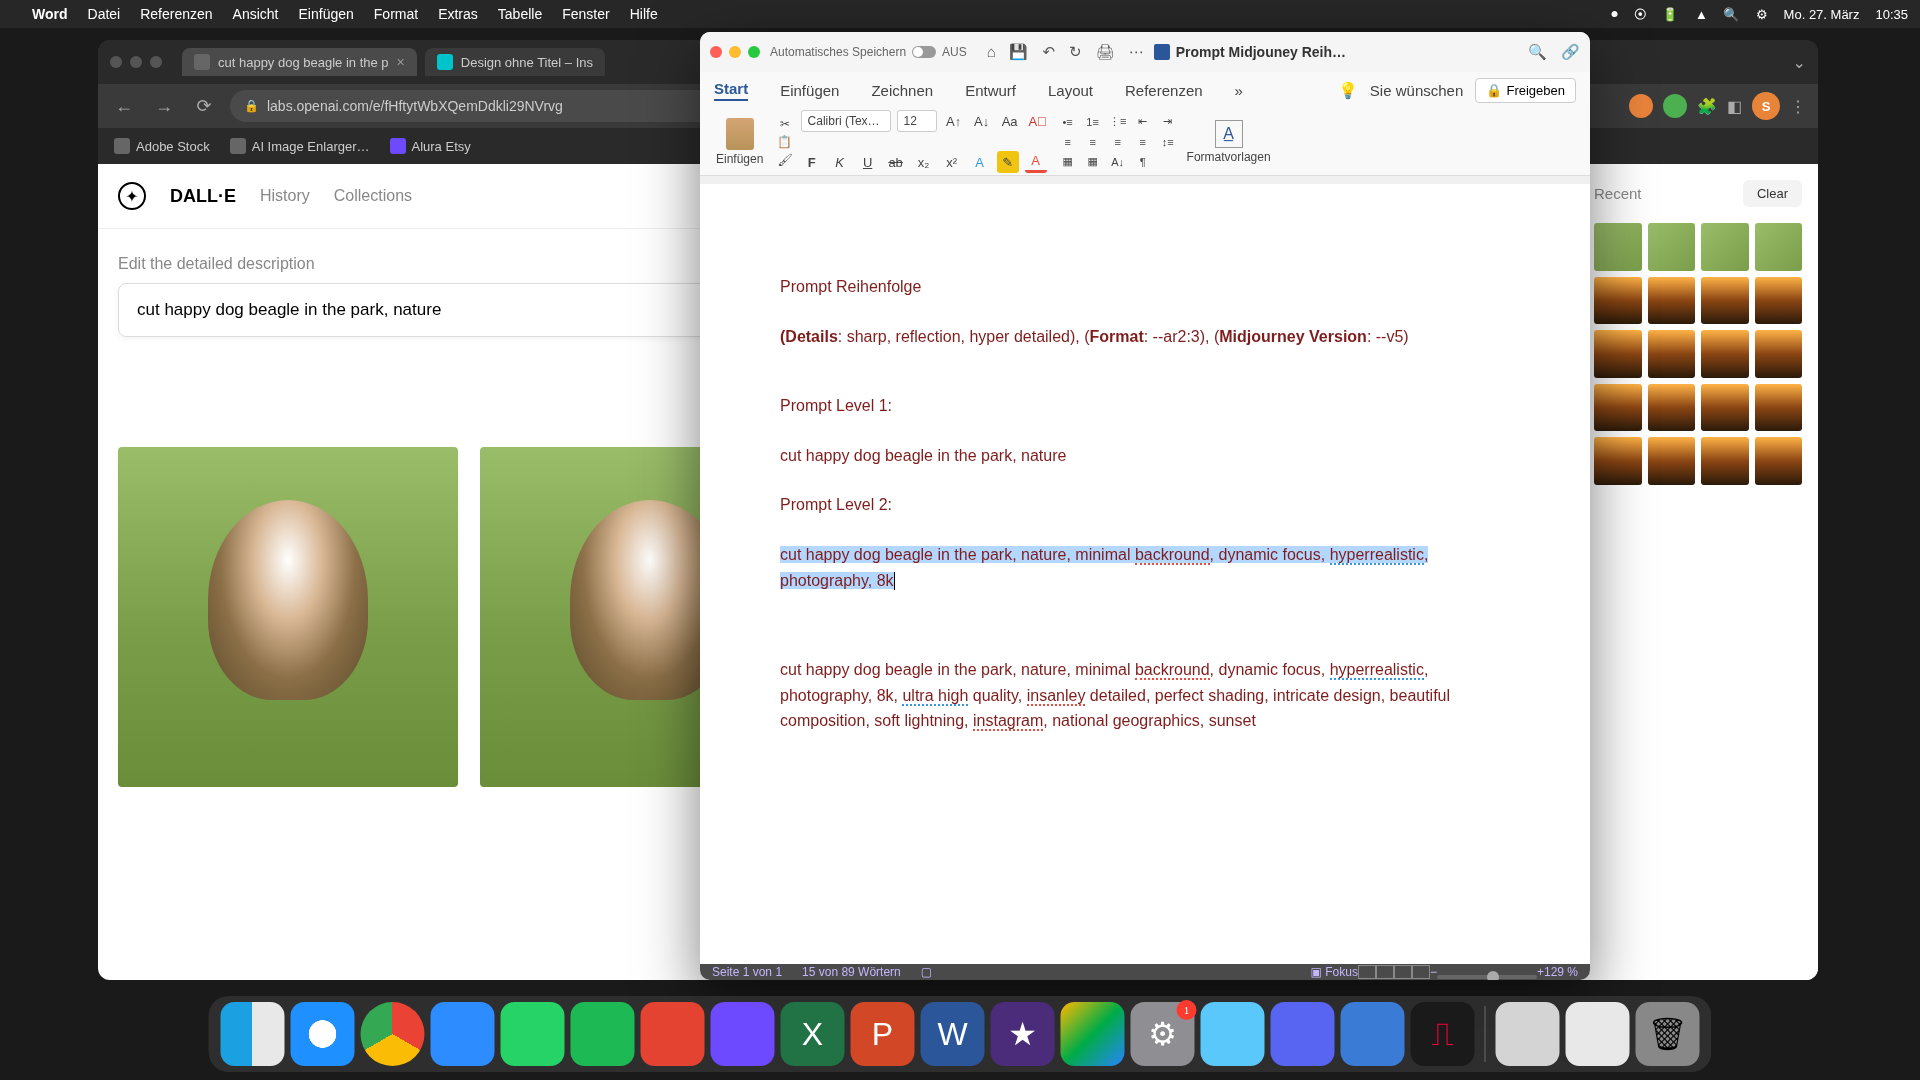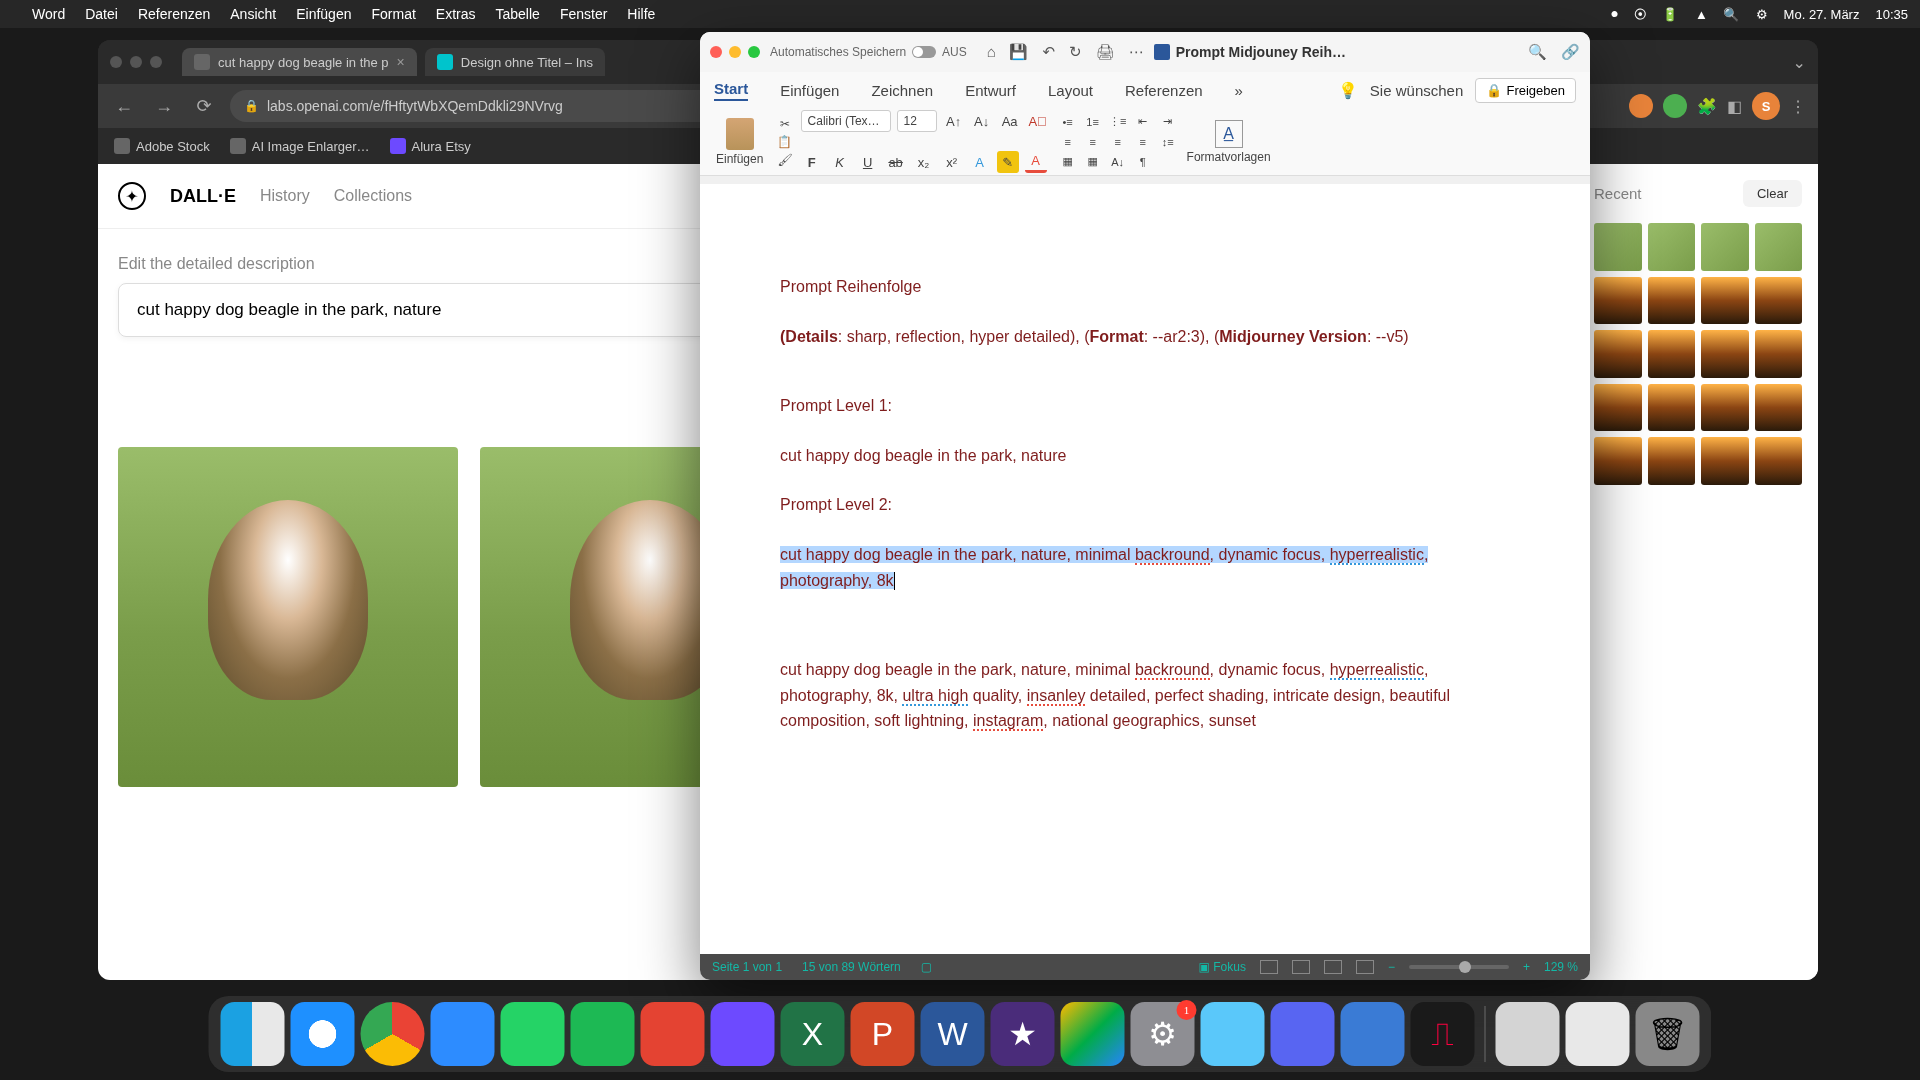--- a/index.html
+++ b/index.html
@@ -1,21 +1,21 @@
 <!DOCTYPE html>
 <html><head>
 <meta charset="utf-8">
 <style>
 *{margin:0;padding:0;box-sizing:border-box;font-family:-apple-system,BlinkMacSystemFont,"Segoe UI",sans-serif}
 body{width:1920px;height:1080px;background:#1a1a1a;position:relative;overflow:hidden}
 
 
 .menubar{height:28px;background:rgba(40,40,40,.95);display:flex;align-items:center;padding:0 12px;color:#fff;font-size:14px;gap:20px}
 .menubar .apple{font-size:16px}
-.menubar .app-name{font-weight:400}
+.menubar .app-name{font-weight:700}
 .menubar .right{margin-left:auto;display:flex;align-items:center;gap:16px;font-size:13px}
 .menubar .right span{display:inline-flex;align-items:center}
 
 
 .chrome-win{position:absolute;top:40px;left:98px;width:1720px;height:940px;background:#2a2a2a;border-radius:12px;overflow:hidden}
 .chrome-tabs{height:44px;background:#2a2a2a;display:flex;align-items:center;padding:0 12px;gap:8px}
 .traffic{display:flex;gap:8px;margin-right:12px}
 .traffic span{width:12px;height:12px;border-radius:50%;background:#555}
 .chrome-tab{display:flex;align-items:center;gap:8px;background:#3a3a3a;padding:6px 12px;border-radius:8px 8px 0 0;color:#ccc;font-size:13px;max-width:280px}
 .chrome-tab.active{background:#4a4a4a}
@@ -94,22 +94,22 @@
 
 .word-page{flex:1;background:#f0f0f0;overflow:auto;padding:0}
 .page{background:#fff;margin:8px auto;width:100%;min-height:100%;padding:90px 80px 40px;font-family:Calibri,sans-serif;font-size:16px;line-height:1.6;color:#7f1d1d}
 .page p{margin-bottom:4px}
 .page .gap{height:20px}
 .sel{background:#b4d7ff}
 .sq-red{border-bottom:2px dotted #e74c3c}
 .sq-blue{border-bottom:2px dotted #3498db}
 .cursor-mark{display:inline-block;width:1px;height:18px;background:#000;vertical-align:middle}
 
-.word-status{height:26px;background:#4a4a4a;color:#14b8a6;display:flex;align-items:center;padding:0 12px;font-size:12px;gap:20px}
-.status-right{margin-left:auto;display:flex;align-items:center;gap:14px}
+.word-status{height:16px;background:#4a4a4a;color:#c4b5fd;display:flex;align-items:center;padding:0 12px;font-size:12px;gap:20px}
+.status-right{margin-left:auto;display:flex;align-items:flex-end;}
 .zoom-slider{width:100px;height:4px;background:#666;border-radius:2px;position:relative}
 .zoom-slider::after{content:"";position:absolute;left:50%;top:-4px;width:12px;height:12px;background:#aaa;border-radius:50%}
 .view-btn{width:18px;height:14px;border:1px solid #888}
 
 
 .dock{position:absolute;bottom:8px;left:50%;transform:translateX(-50%);background:rgba(60,60,60,.6);border-radius:20px;padding:6px 12px;display:flex;gap:6px;backdrop-filter:blur(20px)}
 .dock-item{width:64px;height:64px;border-radius:14px;display:flex;align-items:center;justify-content:center;font-size:32px;position:relative}
 .dock-sep{width:1px;height:56px;background:rgba(255,255,255,.3);margin:4px 4px}
 .badge{position:absolute;top:-2px;right:-2px;background:#ff3b30;color:#fff;font-size:11px;width:20px;height:20px;border-radius:50%;display:flex;align-items:center;justify-content:center;font-family:-apple-system}
 .di-finder{background:linear-gradient(90deg,#1ba1e2 50%,#e8e8e8 50%)}

